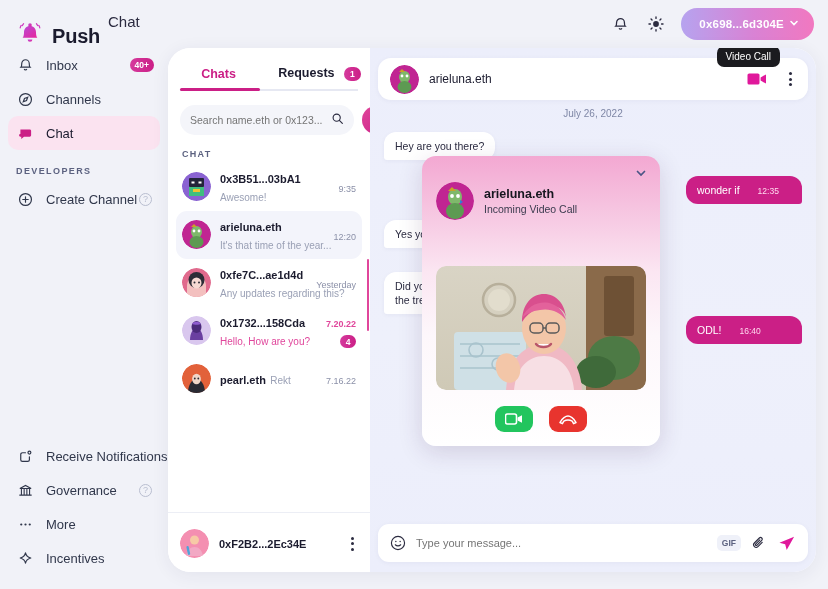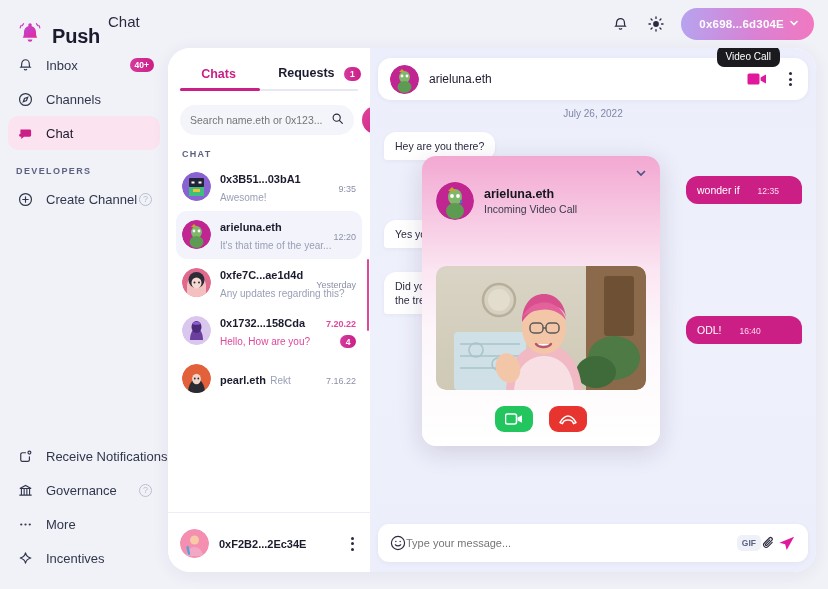--- a/index.html
+++ b/index.html
@@ -168,21 +168,21 @@
     border-radius:10px; overflow:hidden;
   }
   .vc-actions { position:absolute; left:0; right:0; bottom:14px; display:flex; justify-content:center; gap:16px; }
   .vc-btn { width:38px; height:26px; border-radius:9px; display:flex; align-items:center; justify-content:center; cursor:pointer; }
   .vc-accept { background:#22c55e; }
   .vc-decline { background:#e8342e; }
 
   .composer {
     position:absolute; left:8px; right:8px; bottom:10px; height:38px;
     background:#fff; border-radius:11px; display:flex; align-items:center;
-    padding:0 12px; gap:0; box-shadow:0 1px 5px rgba(40,40,90,.05);
+    padding:0 12px; gap:10px; box-shadow:0 1px 5px rgba(40,40,90,.05);
   }
   .composer input {
     flex:1; border:none; outline:none; background:transparent;
     font-size:11px; color:#6c7punkt; font-family:"Liberation Sans",sans-serif; color:#7f87a6;
   }
   .gif-chip {
     font-size:8.5px; font-weight:bold; color:#5c6280; background:#eff1f9;
     border-radius:5px; padding:3px 5px; cursor:pointer;
   }
 </style>

